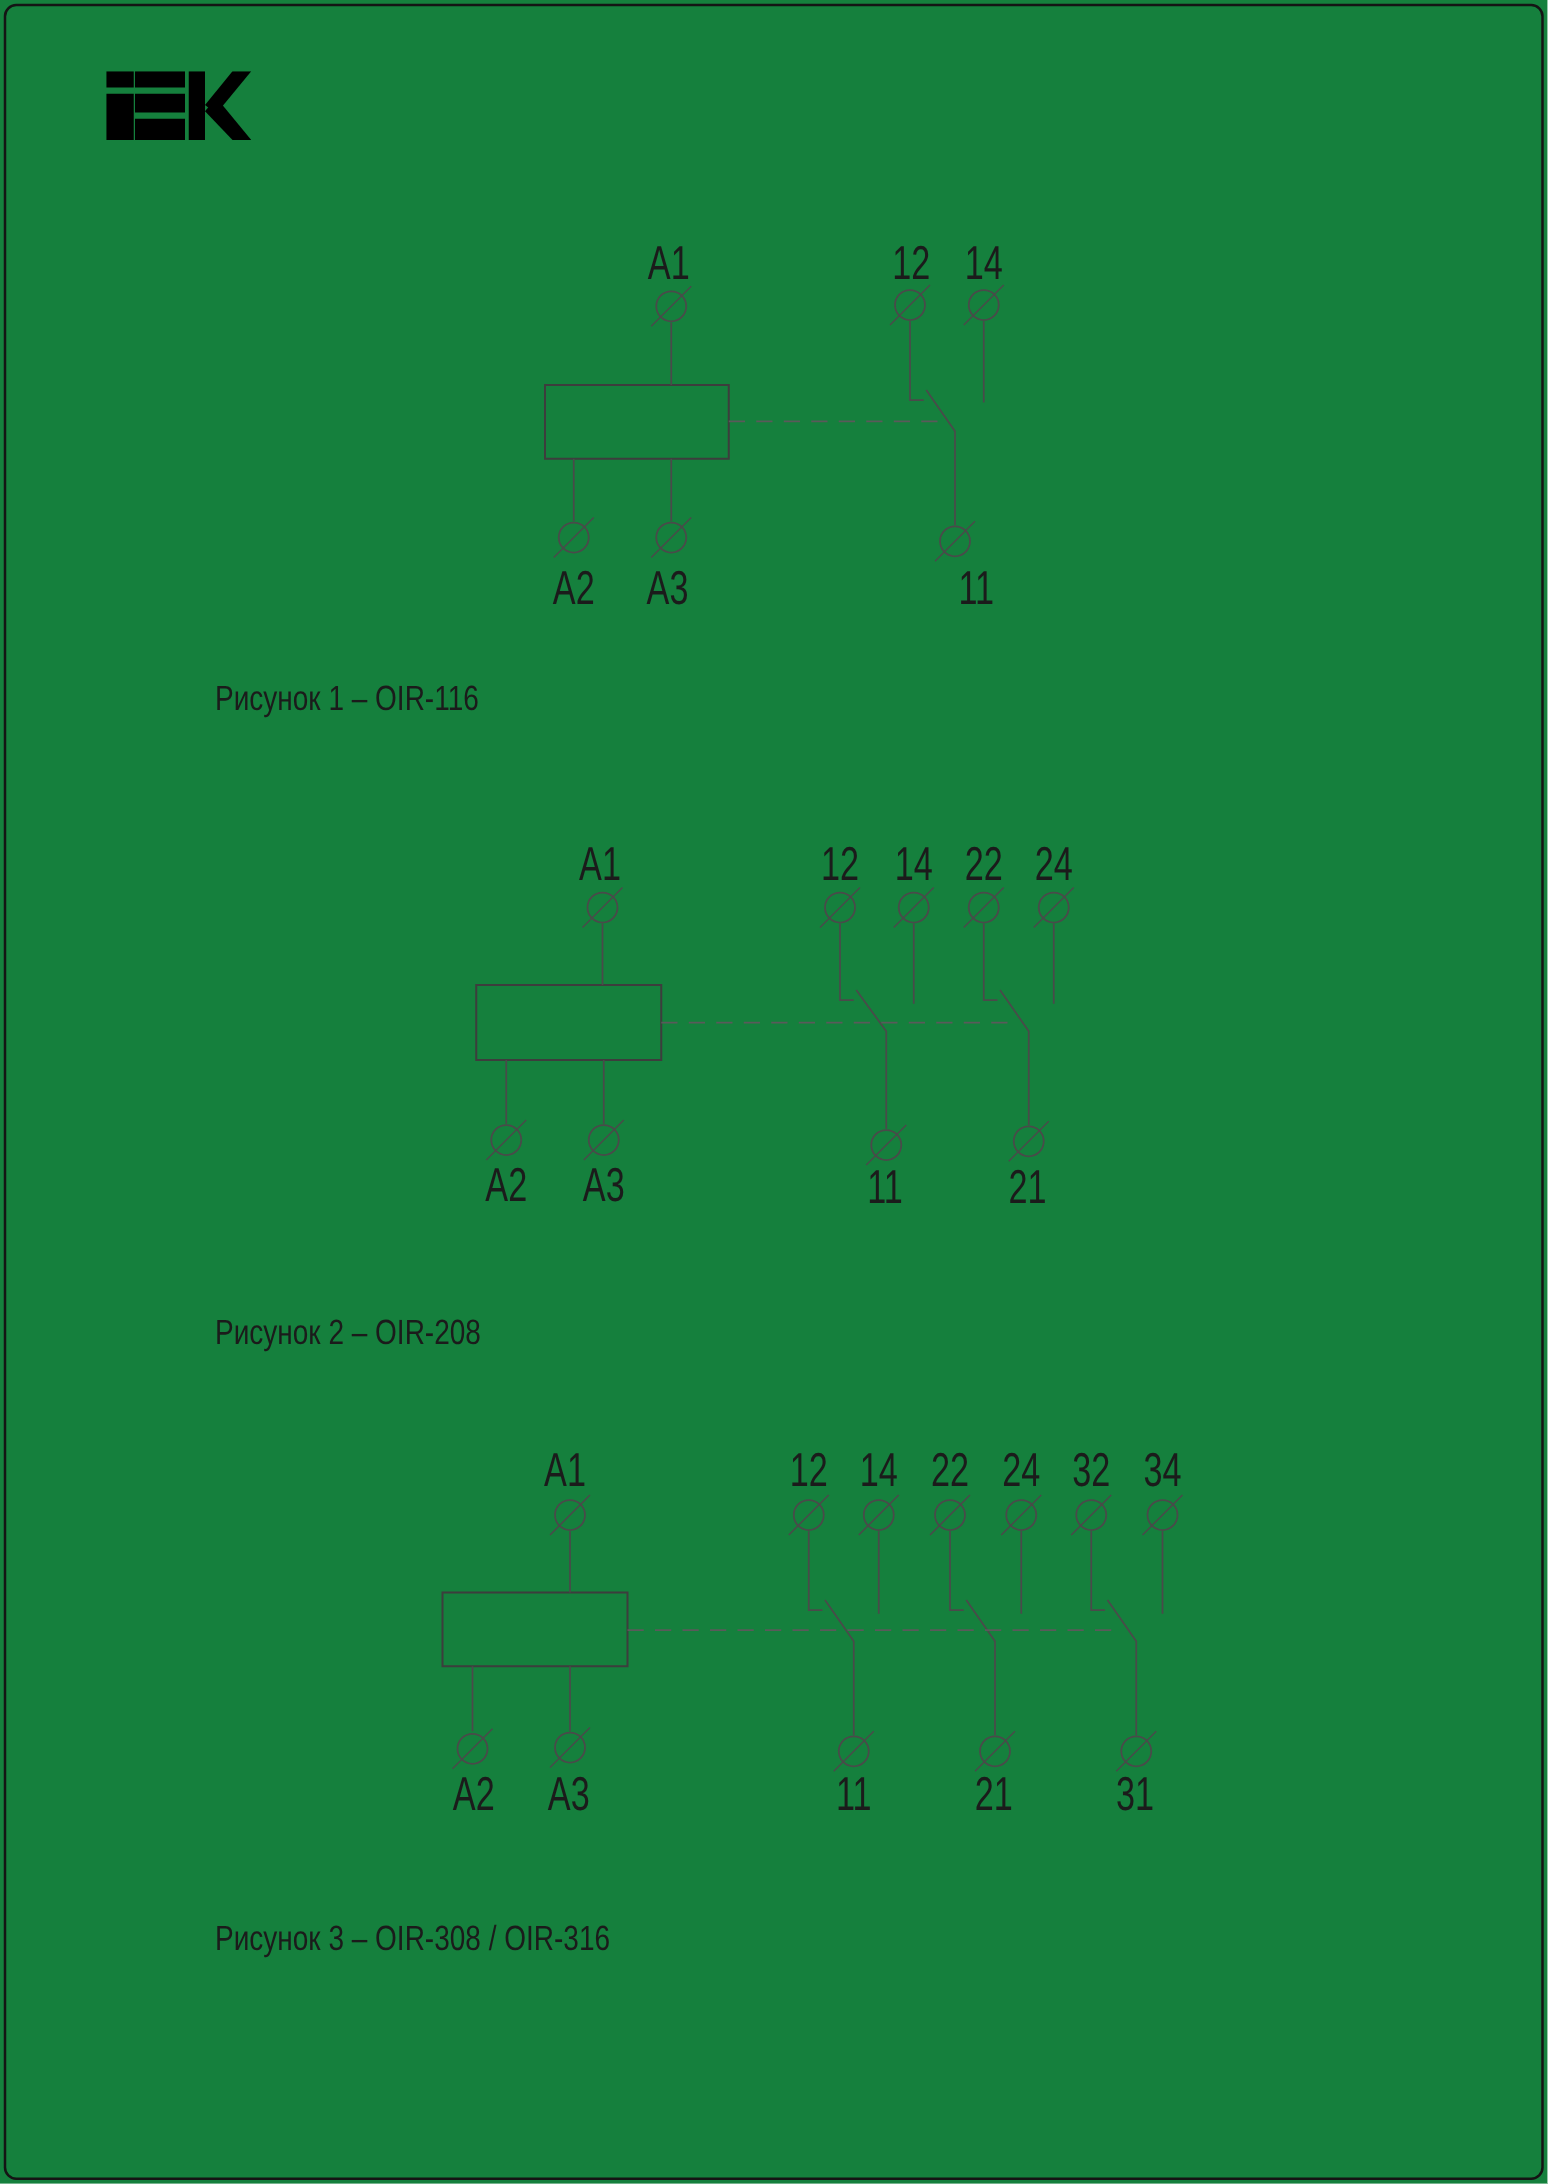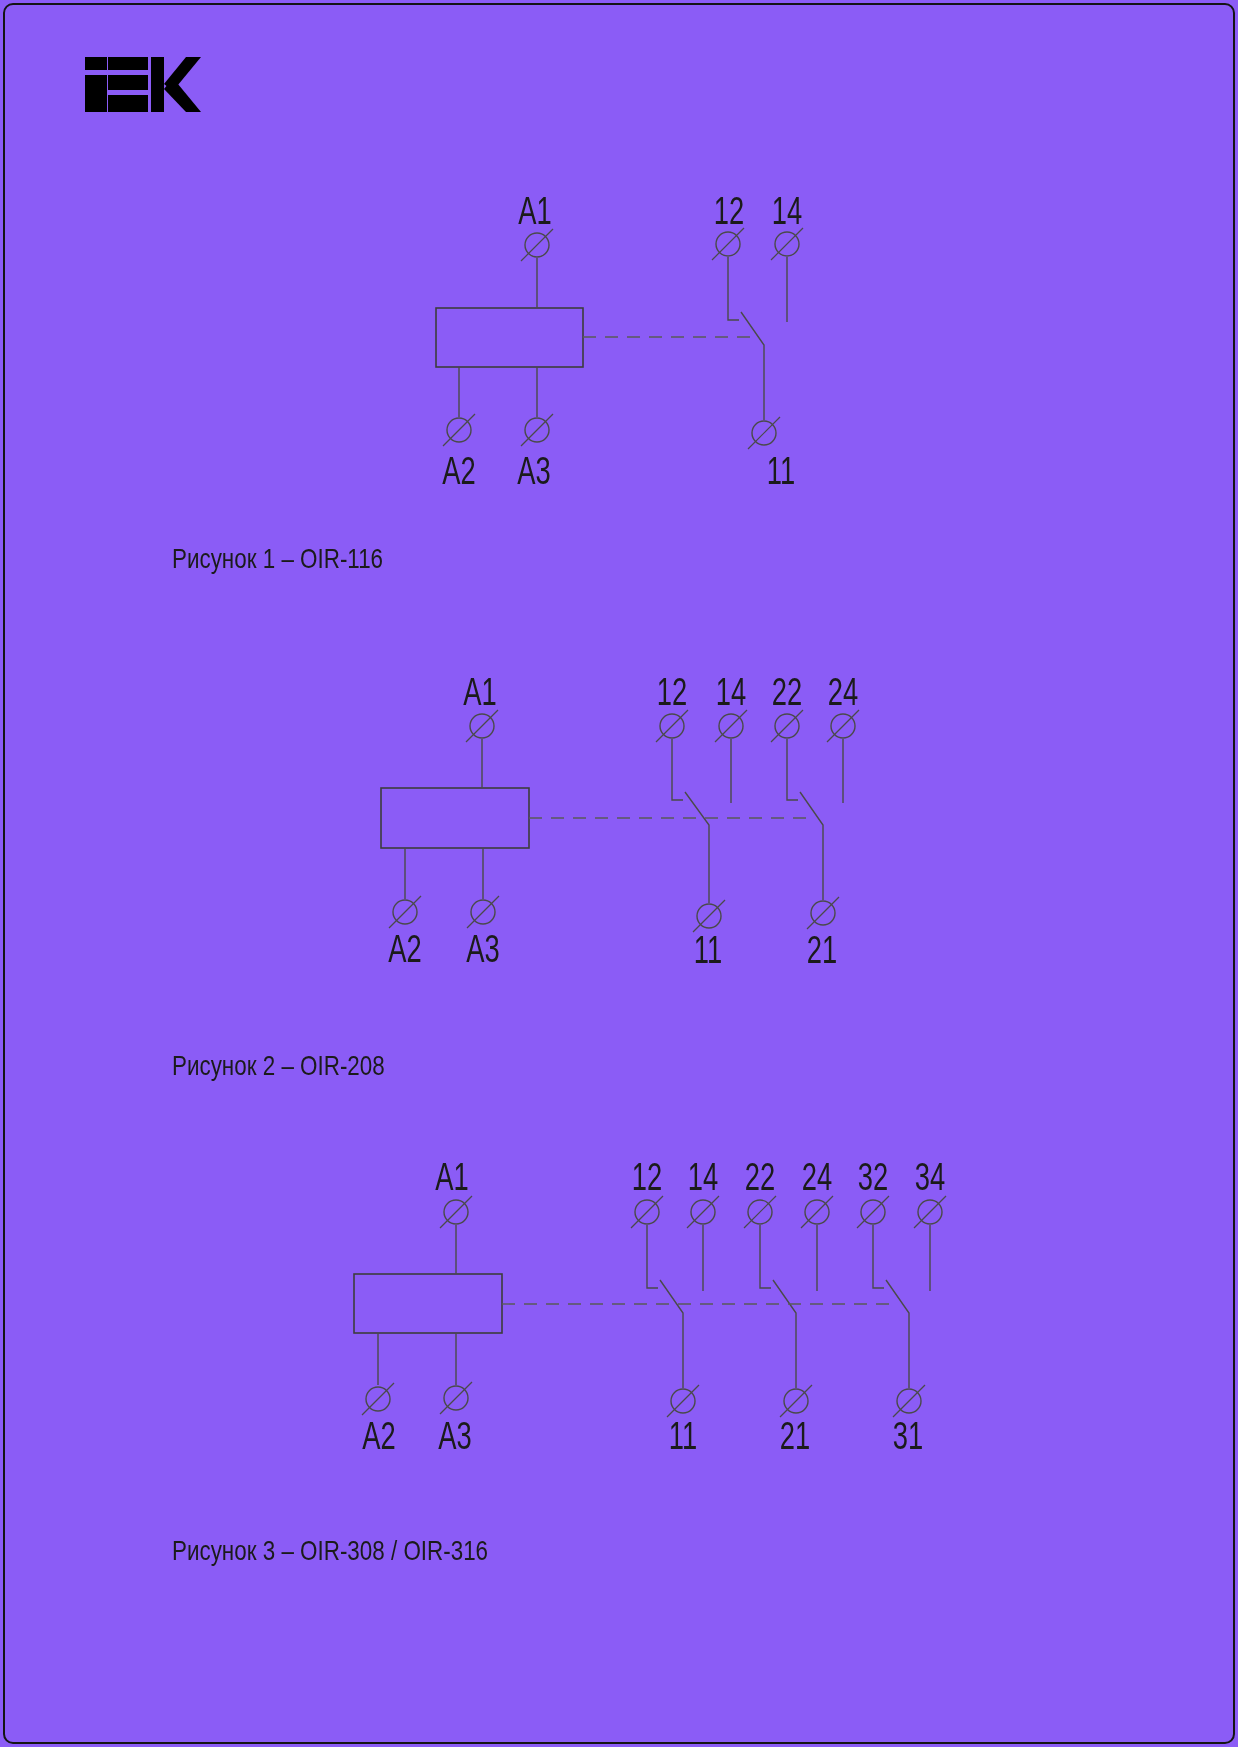--- a/index.html
+++ b/index.html
@@ -1,20 +1,20 @@
 <!DOCTYPE html>
 <html><head>
 <meta charset="utf-8">
 <style>
   html, body { margin: 0; padding: 0; background: #ffffff; }
   .page {
     position: relative;
     width: 1238px;
     height: 1747px;
-    background: #8b5cf6;
+    background: #15803d;
     font-family: "Liberation Sans", "DejaVu Sans", sans-serif;
     overflow: hidden;
   }
   .page-border {
     position: absolute;
     inset: 3px;
     border: 2px solid #141414;
     border-radius: 10px;
     pointer-events: none;
   }

